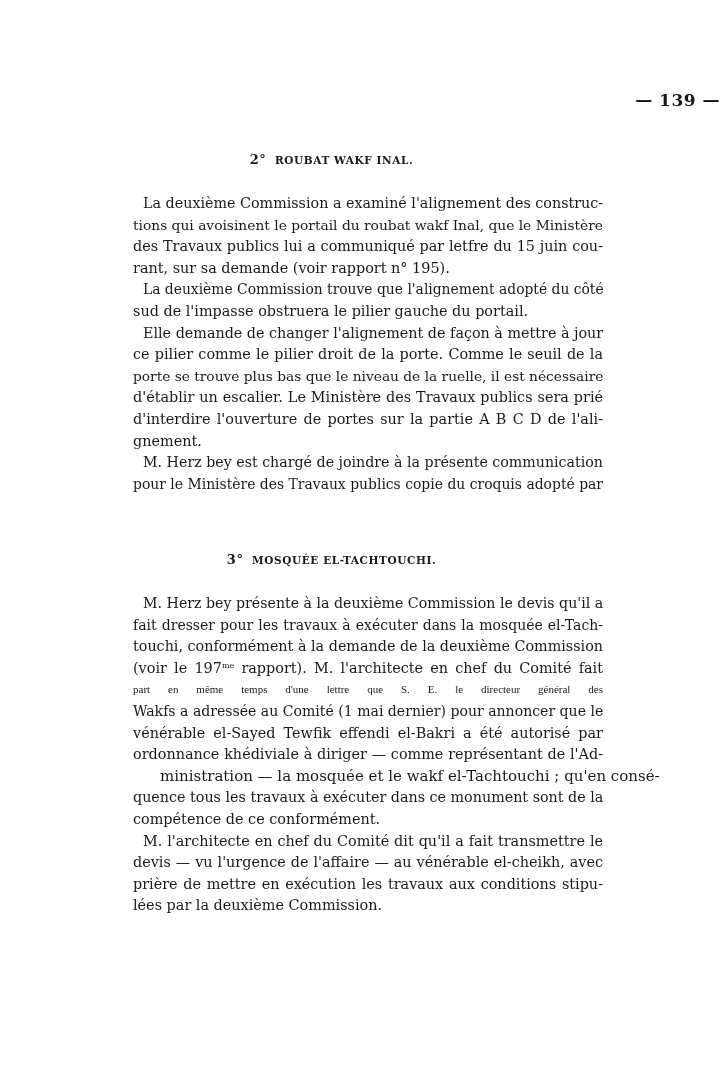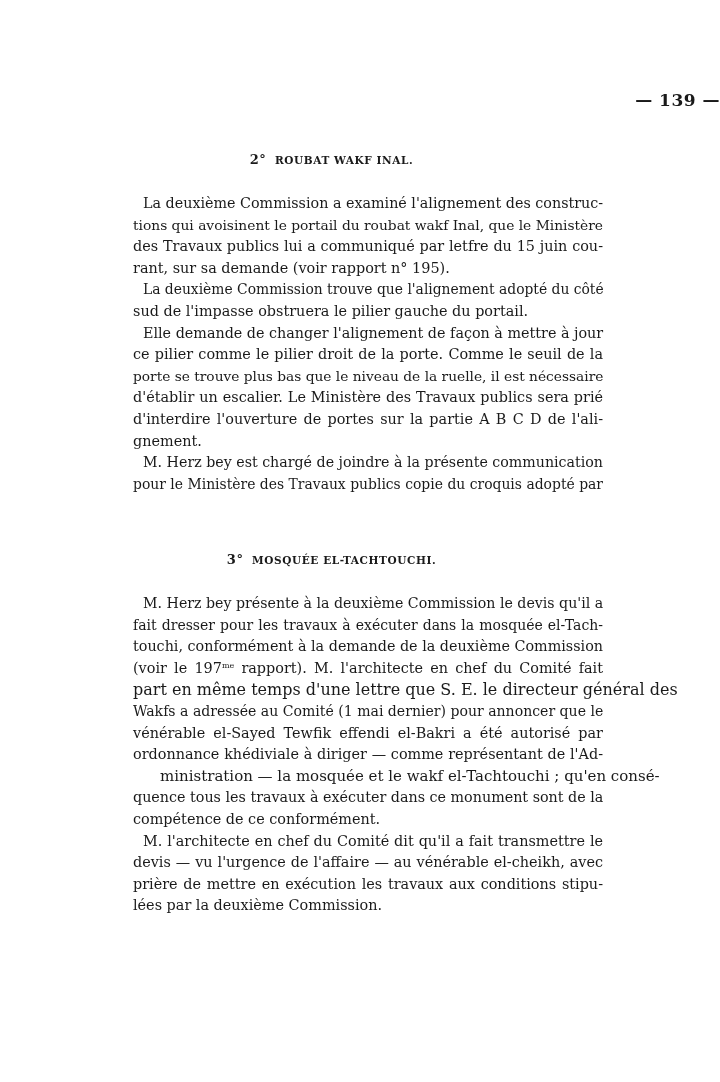--- a/index.html
+++ b/index.html
@@ -93,21 +93,21 @@
 <div id="h3" class="section-heading">
   <span class="num">3°</span>&nbsp;
   <span>MOSQUÉE EL-TACHTOUCHI.</span>
 </div>
 
 <div id="block2" class="block">
   <span class="line indent" style="font-size: 14.1887px;">M. Herz bey présente à la deuxième  Commission le devis qu'il a</span>
   <span class="line" style="font-size: 14px;">fait dresser pour les travaux à exécuter dans la  mosquée el-Tach-</span>
   <span class="line" style="font-size: 14.339px;">touchi,  conformément  à  la  demande  de  la  deuxième Commission</span>
   <span class="line"><span>(voir le 197</span><sup>me</sup><span> rapport).  M.  l'architecte  en  chef  du  Comité  fait</span></span>
-  <span class="line" style="font-size: 16px;">part en même temps d'une lettre que S. E. le directeur général des</span>
+  <span class="line" style="font-size: 11px; font-family: Liberation Serif, serif;">part en même temps d'une lettre que S. E. le directeur général des</span>
   <span class="line" style="font-size: 14.0707px;">Wakfs a adressée au Comité (1 mai dernier)  pour annoncer que le</span>
   <span class="line">vénérable  el-Sayed  Tewfik  effendi  el-Bakri  a  été  autorisé  par</span>
   <span class="line">ordonnance  khédiviale à  diriger — comme  représentant  de l'Ad-</span>
   <span class="line" style="font-size: 15px; margin-left: 27px;">ministration — la mosquée et le wakf el-Tachtouchi ; qu'en consé-</span>
   <span class="line" style="font-size: 14.3087px;">quence tous les travaux  à exécuter  dans ce  monument sont  de la</span>
   <span class="line last">compétence de ce conformément.</span>
   <span class="line indent">M.  l'architecte en chef du Comité dit qu'il a fait  transmettre  le</span>
   <span class="line">devis — vu l'urgence  de l'affaire — au  vénérable el-cheikh,  avec</span>
   <span class="line">prière  de  mettre  en exécution  les travaux aux  conditions  stipu-</span>
   <span class="line last">lées par la deuxième Commission.</span>

